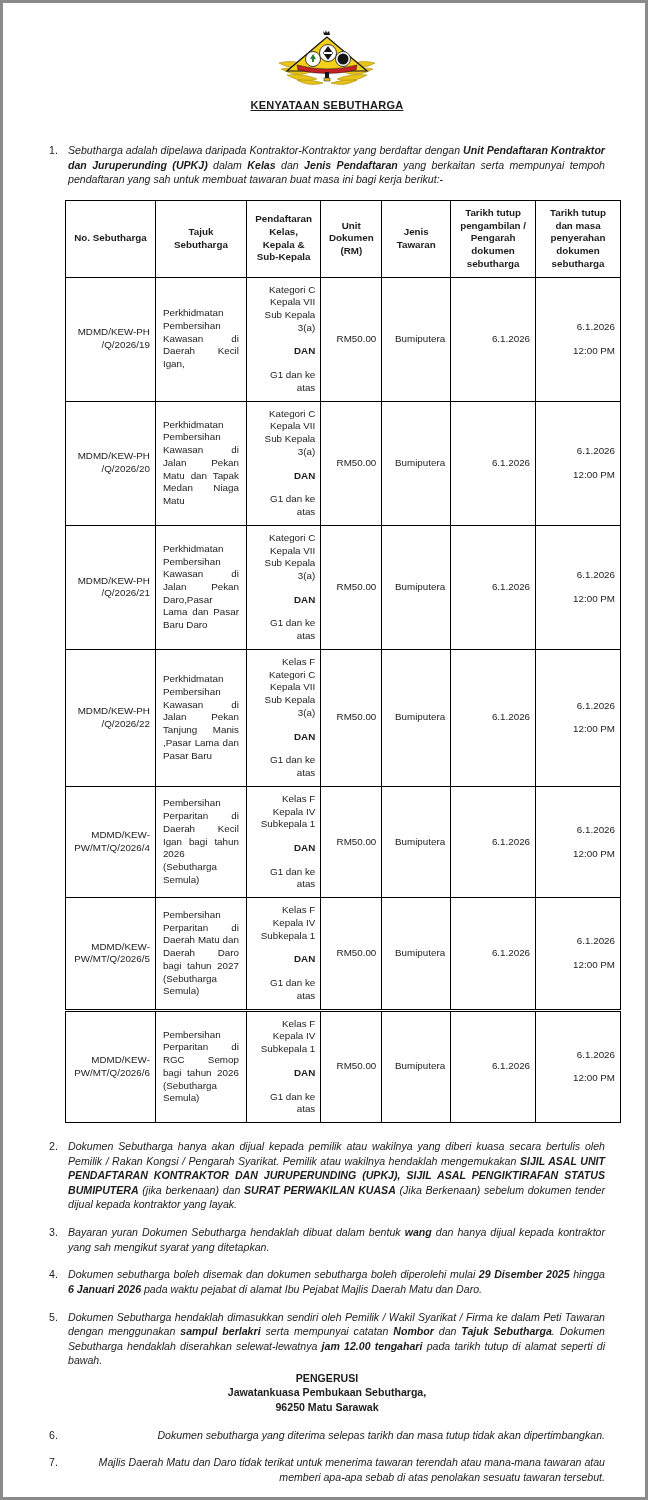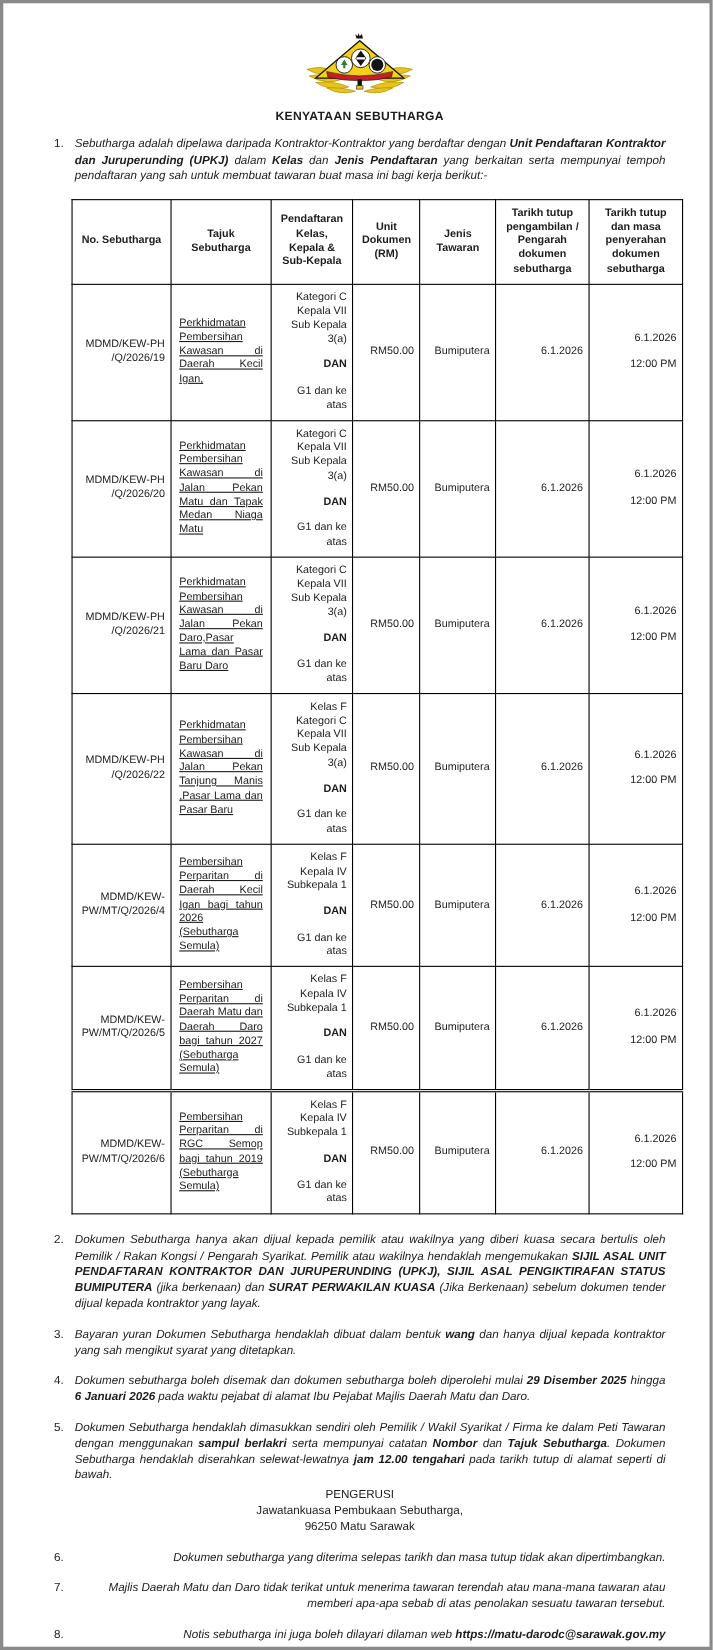--- a/index.html
+++ b/index.html
@@ -18,21 +18,22 @@
   }
   .doc { padding: 26px 40px 0 46px; }
 
   
   .crest-wrap { text-align: center; margin-bottom: 8px; }
   .doc-title {
     text-align: center;
     font-weight: bold;
     font-size: 11px;
     letter-spacing: .3px;
-    margin-bottom: 12px;
+    margin-bottom: 32px;
+    text-decoration: underline;
   }
 
   
   .item { display: flex; margin-bottom: 13px; font-size: 10.6px; line-height: 1.38; }
   .item .num { width: 19px; flex: 0 0 19px; }
   .item .ptext { flex: 1; text-align: justify; font-style: italic; }
   .item .ptext.nojust { text-align: right; }
   .b { font-weight: bold; }
 
   
@@ -49,35 +50,35 @@
     vertical-align: middle;
     padding: 6px 5px;
   }
   .quote-table th {
     font-weight: bold;
     text-align: center;
     height: 66px;
     font-size: 9.8px;
   }
   .quote-table td { text-align: right; }
-  .quote-table td.c-tajuk { text-align: justify; padding: 8px 7px; text-decoration: underline; }
+  .quote-table td.c-tajuk { text-align: justify; padding: 8px 7px; }
   .quote-table tr.split td { border-top: 3px double #000; }
   .gap { margin-top: 11px; }
   .col-no    { width: 16.2%; }
   .col-tajuk { width: 16.4%; }
   .col-reg   { width: 13.4%; }
   .col-yuran { width: 11.0%; }
   .col-jenis { width: 12.4%; }
   .col-t1    { width: 15.3%; }
   .col-t2    { width: 15.3%; }
 
   
   .address-block {
     text-align: center;
-    font-weight: normal;
+    font-weight: bold;
     font-size: 10.6px;
     line-height: 1.35;
     margin: 2px 0 14px 0;
   }
 </style>
 </head>
 <body>
 
 <div class="page-frame">
   <div class="doc">
@@ -236,21 +237,21 @@
             <td>RM50.00</td>
             <td>Bumiputera</td>
             <td>6.1.2026</td>
             <td>
               <div>6.1.2026</div>
               <div class="gap">12:00 PM</div>
             </td>
           </tr>
           <tr class="split">
             <td>MDMD/KEW-<br>PW/MT/Q/2026/6</td>
-            <td class="c-tajuk">Pembersihan Perparitan di RGC Semop bagi tahun 2019 (Sebutharga Semula)</td>
+            <td class="c-tajuk">Pembersihan Perparitan di RGC Semop bagi tahun 2026 (Sebutharga Semula)</td>
             <td>
               <div>Kelas F Kepala IV Subkepala 1</div>
               <div class="b gap">DAN</div>
               <div class="gap">G1 dan ke atas</div>
             </td>
             <td>RM50.00</td>
             <td>Bumiputera</td>
             <td>6.1.2026</td>
             <td>
               <div>6.1.2026</div>

